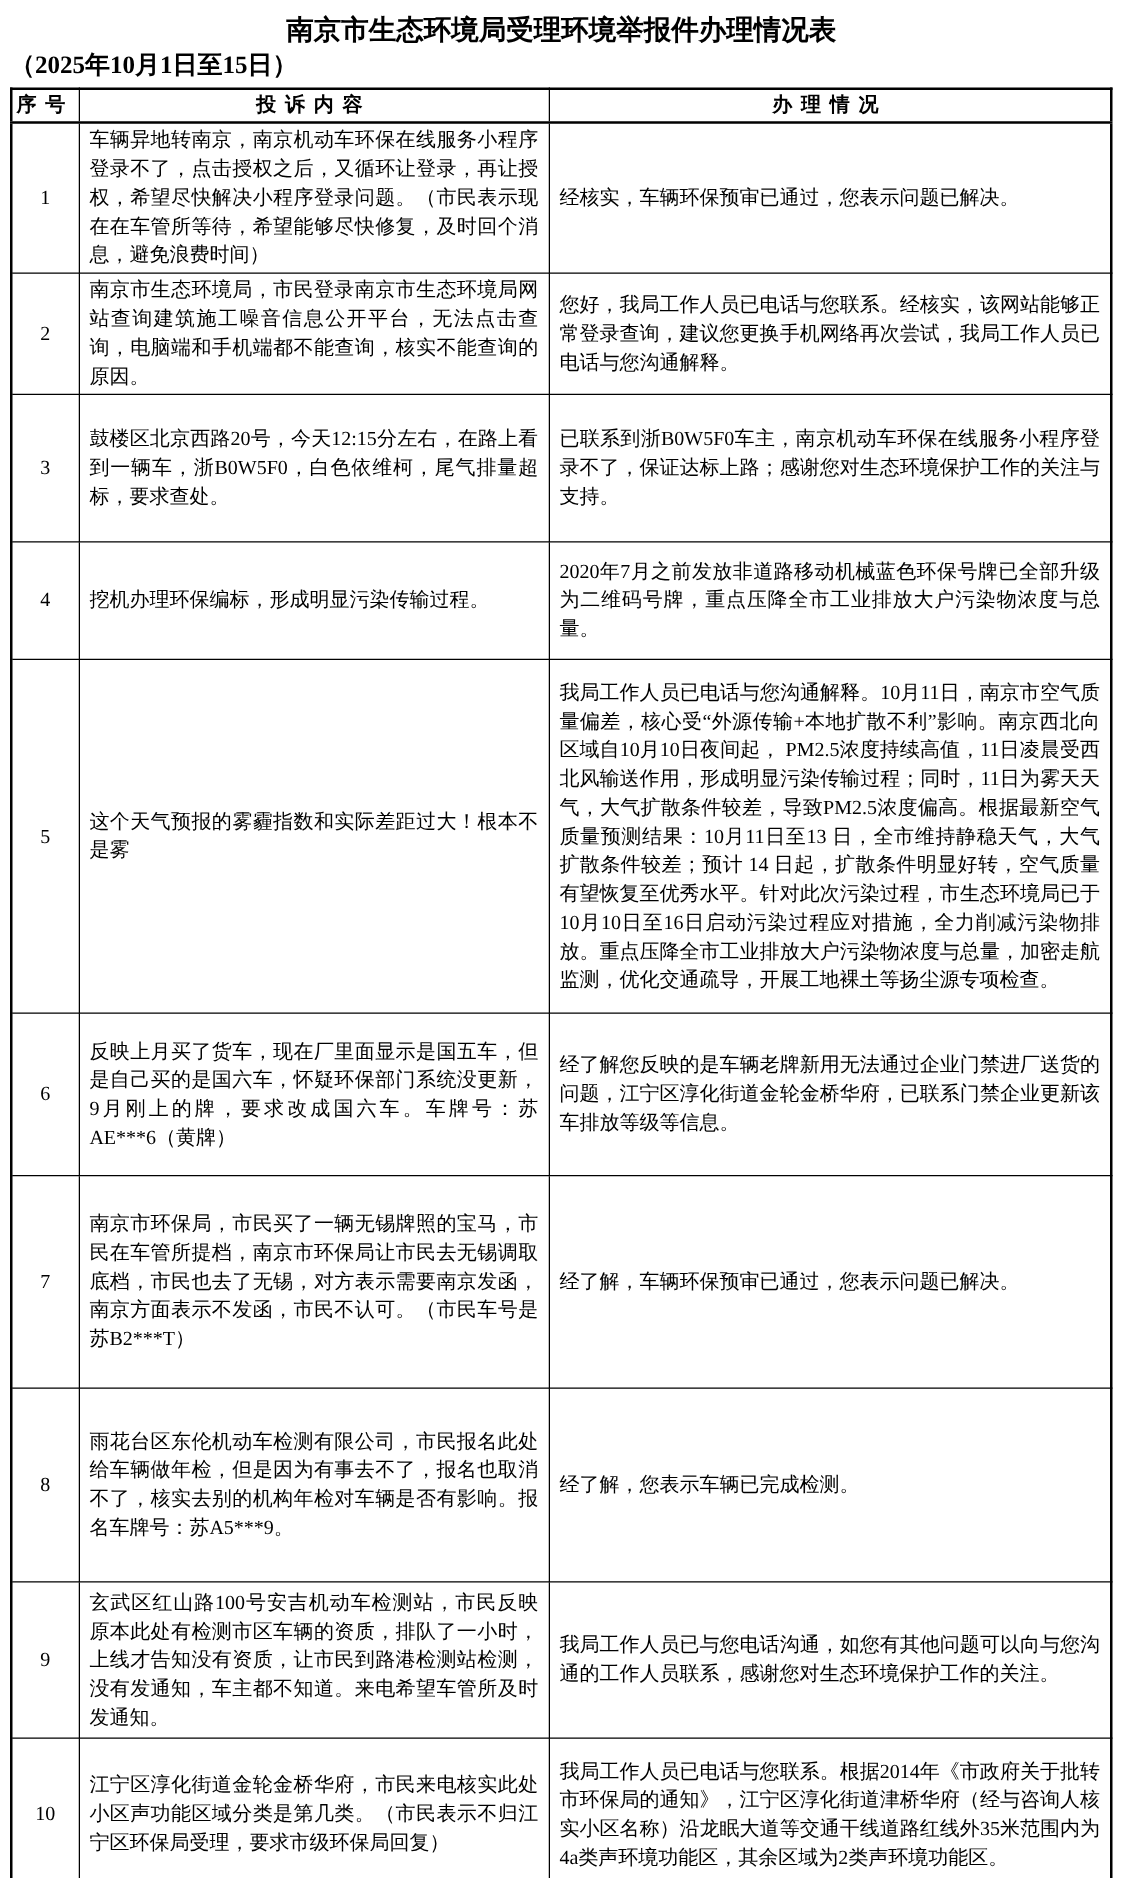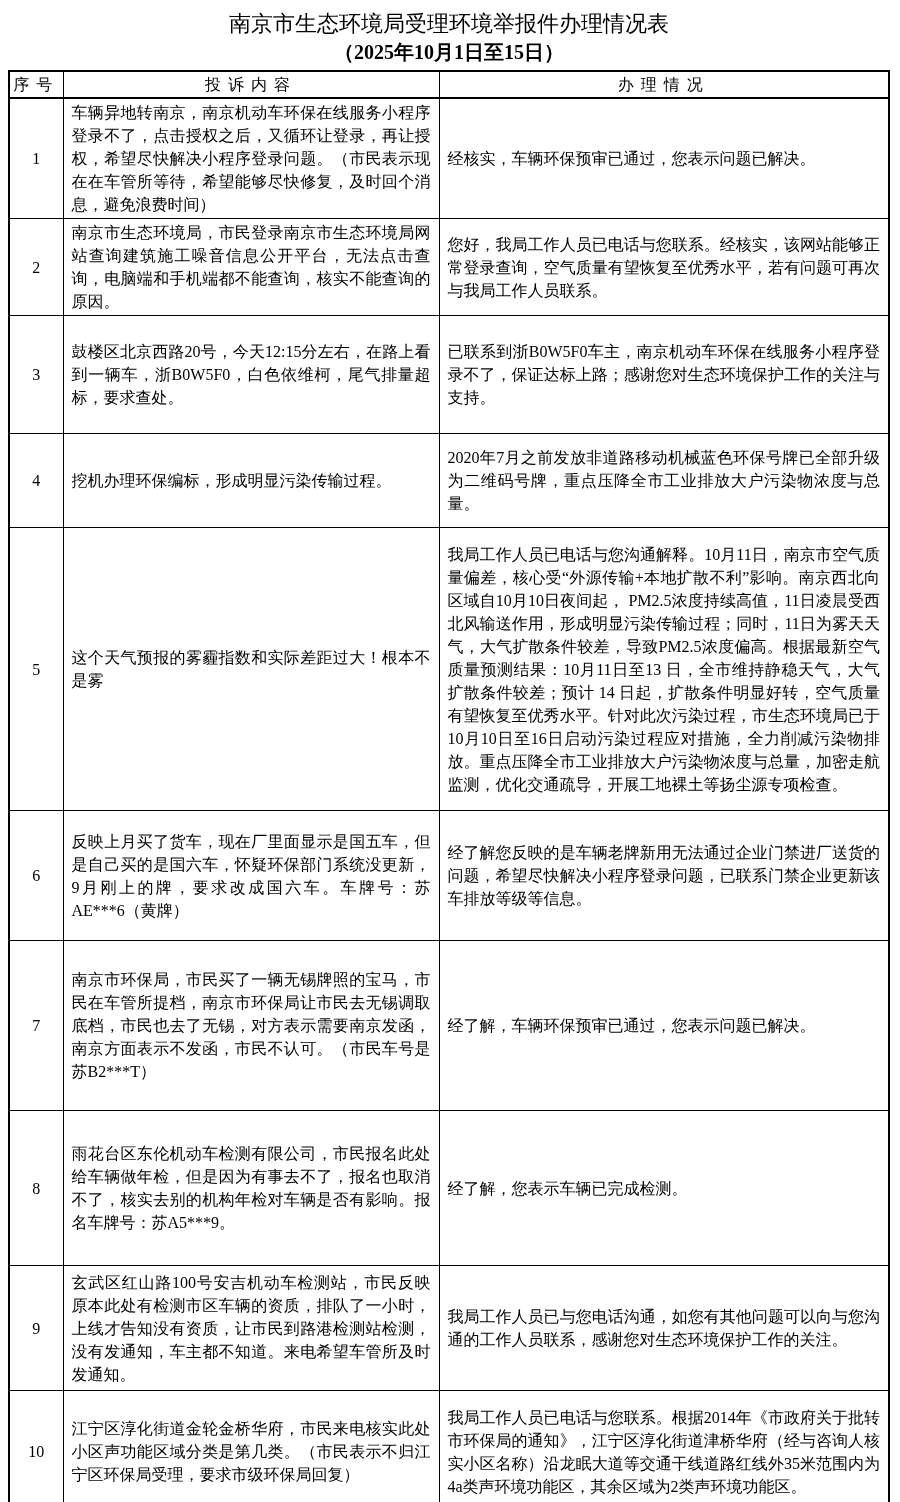--- a/index.html
+++ b/index.html
@@ -10,26 +10,26 @@
     font-family: "Liberation Serif", "DejaVu Serif", serif;
   }
   .page {
     width: 900px;
     box-sizing: border-box;
     padding: 8px 10px 6px 8px;
   }
   .doc-title {
     text-align: center;
     font-size: 22px;
-    font-weight: normal;
+    font-weight: bold;
     line-height: 28px;
     margin: 2px 0 0 0;
   }
   .doc-subtitle {
-    text-align: center;
+    text-align: left;
     font-size: 20px;
     font-weight: bold;
     line-height: 28px;
     margin: 0 0 4px 0;
   }
   table.report {
     width: 882px;
     border-collapse: collapse;
     table-layout: fixed;
     border: 2px solid #000;
@@ -37,21 +37,21 @@
   table.report th, table.report td {
     border: 1px solid #000;
     font-size: 16px;
     line-height: 23px;
     vertical-align: middle;
     padding: 2px 8px;
     box-sizing: border-box;
     overflow: hidden;
   }
   table.report th {
-    font-weight: normal;
+    font-weight: bold;
     text-align: center;
     letter-spacing: 7px;
     height: 26px;
     padding: 1px 0;
     border-bottom: 2px solid #000;
   }
   col.c-index { width: 54px; }
   col.c-complaint { width: 376px; }
   td.cell-index {
     text-align: center;
@@ -96,21 +96,21 @@
     <tbody id="table-body">
   <tr>
     <td class="cell-index">1</td>
     <td class="cell-complaint">车辆异地转南京，南京机动车环保在线服务小程序登录不了，点击授权之后，又循环让登录，再让授权，希望尽快解决小程序登录问题。（市民表示现在在车管所等待，希望能够尽快修复，及时回个消息，避免浪费时间）</td>
     <td class="cell-handling">经核实，车辆环保预审已通过，您表示问题已解决。</td>
   </tr>
 
   <tr>
     <td class="cell-index">2</td>
     <td class="cell-complaint">南京市生态环境局，市民登录南京市生态环境局网站查询建筑施工噪音信息公开平台，无法点击查询，电脑端和手机端都不能查询，核实不能查询的原因。</td>
-    <td class="cell-handling">您好，我局工作人员已电话与您联系。经核实，该网站能够正常登录查询，空气质量有望恢复至优秀水平，若有问题可再次与我局工作人员联系。</td>
+    <td class="cell-handling">您好，我局工作人员已电话与您联系。经核实，该网站能够正常登录查询，建议您更换手机网络再次尝试，我局工作人员已电话与您沟通解释。</td>
   </tr>
 
   <tr>
     <td class="cell-index">3</td>
     <td class="cell-complaint">鼓楼区北京西路20号，今天12:15分左右，在路上看到一辆车，浙B0W5F0，白色依维柯，尾气排量超标，要求查处。</td>
     <td class="cell-handling">已联系到浙B0W5F0车主，南京机动车环保在线服务小程序登录不了，保证达标上路；感谢您对生态环境保护工作的关注与支持。</td>
   </tr>
 
   <tr>
     <td class="cell-index">4</td>
@@ -120,21 +120,21 @@
 
   <tr>
     <td class="cell-index">5</td>
     <td class="cell-complaint">这个天气预报的雾霾指数和实际差距过大！根本不是雾</td>
     <td class="cell-handling">我局工作人员已电话与您沟通解释。10月11日，南京市空气质量偏差，核心受“外源传输+本地扩散不利”影响。南京西北向区域自10月10日夜间起， PM2.5浓度持续高值，11日凌晨受西北风输送作用，形成明显污染传输过程；同时，11日为雾天天气，大气扩散条件较差，导致PM2.5浓度偏高。根据最新空气质量预测结果：10月11日至13 日，全市维持静稳天气，大气扩散条件较差；预计 14 日起，扩散条件明显好转，空气质量有望恢复至优秀水平。针对此次污染过程，市生态环境局已于10月10日至16日启动污染过程应对措施，全力削减污染物排放。重点压降全市工业排放大户污染物浓度与总量，加密走航监测，优化交通疏导，开展工地裸土等扬尘源专项检查。</td>
   </tr>
 
   <tr>
     <td class="cell-index">6</td>
     <td class="cell-complaint">反映上月买了货车，现在厂里面显示是国五车，但是自己买的是国六车，怀疑环保部门系统没更新，9月刚上的牌，要求改成国六车。车牌号：苏AE***6（黄牌）</td>
-    <td class="cell-handling">经了解您反映的是车辆老牌新用无法通过企业门禁进厂送货的问题，希望尽快解决小程序登录问题，已联系门禁企业更新该车排放等级等信息。</td>
+    <td class="cell-handling">经了解您反映的是车辆老牌新用无法通过企业门禁进厂送货的问题，江宁区淳化街道金轮金桥华府，已联系门禁企业更新该车排放等级等信息。</td>
   </tr>
 
   <tr>
     <td class="cell-index">7</td>
     <td class="cell-complaint">南京市环保局，市民买了一辆无锡牌照的宝马，市民在车管所提档，南京市环保局让市民去无锡调取底档，市民也去了无锡，对方表示需要南京发函，南京方面表示不发函，市民不认可。（市民车号是苏B2***T）</td>
     <td class="cell-handling">经了解，车辆环保预审已通过，您表示问题已解决。</td>
   </tr>
 
   <tr>
     <td class="cell-index">8</td>

